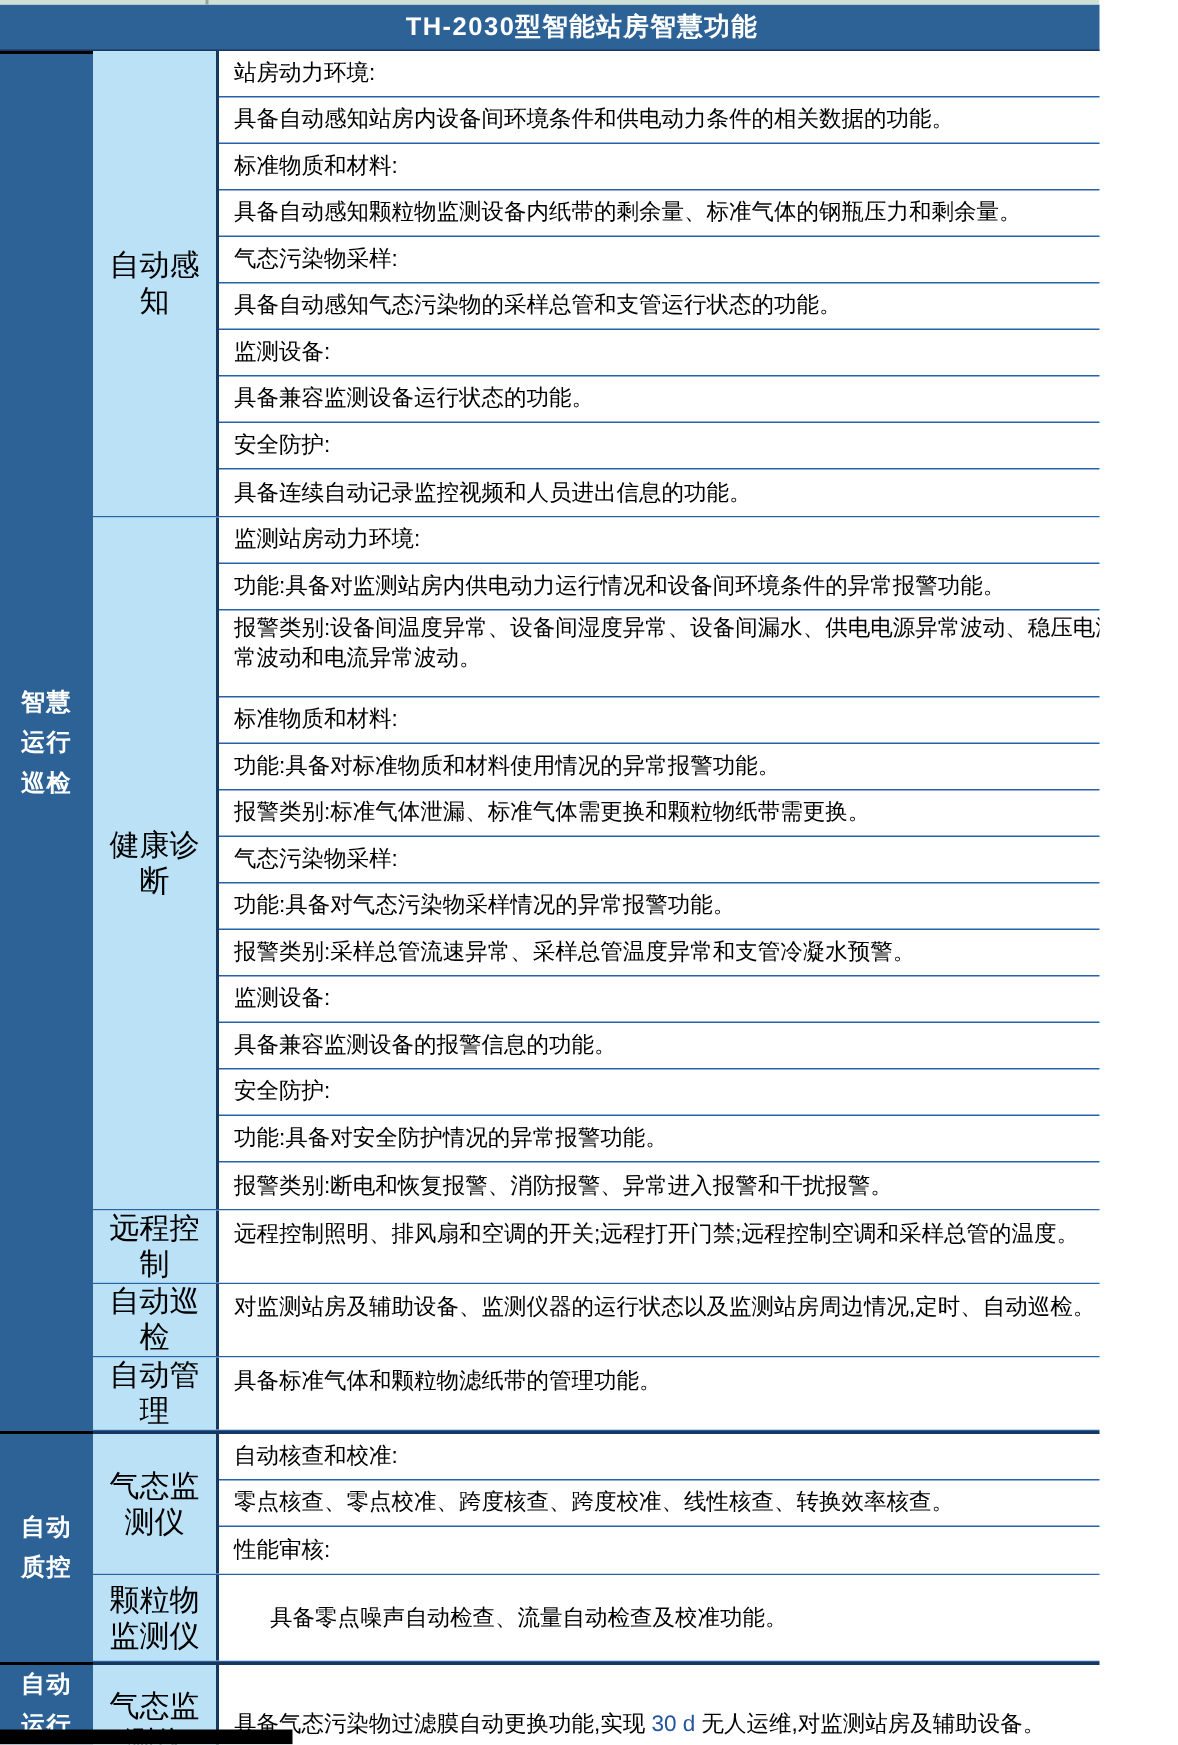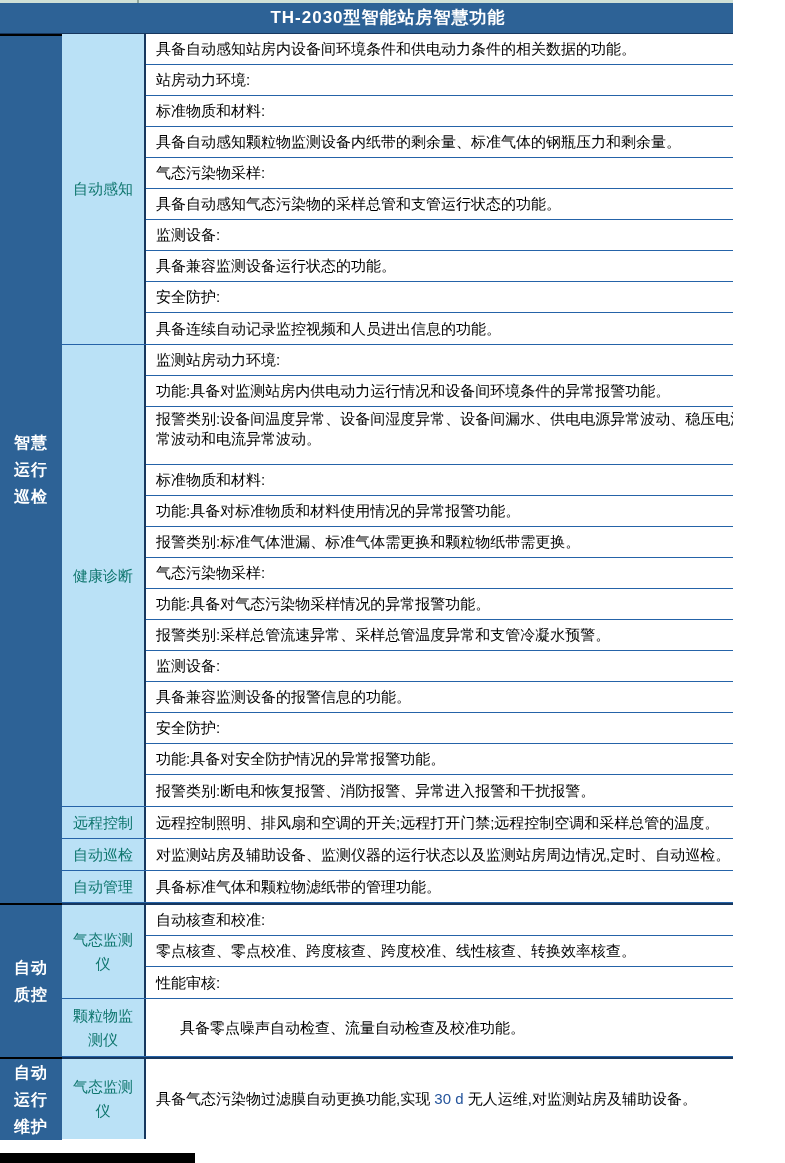--- a/index.html
+++ b/index.html
@@ -12,22 +12,22 @@
        font-weight:bold;font-size:17px;border-bottom:1px solid #17375e;letter-spacing:1px;}
   .section{display:flex;}
   .col1{width:62px;flex:0 0 62px;background:#2d6296;color:#ffffff;font-weight:bold;font-size:16px;
         display:flex;flex-direction:column;align-items:center;justify-content:center;
         border-top:2px solid #000000;box-sizing:border-box;letter-spacing:1px;}
   .c1line{line-height:27px;}
   .groups{flex:1;display:flex;flex-direction:column;min-width:0;}
   .section + .section .groups{border-top:2px solid #17375e;}
   .group{display:flex;border-bottom:1px solid #2563a8;}
   .section:last-child .group:last-child{border-bottom:none;}
-  .col2{width:84px;flex:0 0 84px;background:#bae1f6;color:#0f766e;font-size:15px;
-        display:flex;align-items:center;justify-content:center;text-align:center;
+  .col2{width:84px;flex:0 0 84px;background:#bae1f6;color:#000000;font-size:20px;
+        display:flex;align-items:center;justify-content:flex-start;text-align:center;
         padding:0 8px;box-sizing:border-box;border-right:2px solid #17375e;line-height:24px;}
   .rows{flex:1;display:flex;flex-direction:column;min-width:0;background:#fff;}
   .row{height:31px;box-sizing:border-box;border-bottom:1px solid #2563a8;
        display:flex;align-items:center;padding:0 8px 0 10px;font-size:15px;color:#000;
        overflow:hidden;}
   .row:last-child{border-bottom:none;}
   .row.tall{align-items:flex-start;}
   .row.tall .rtext{line-height:20px;padding-top:2px;}
   .rtext{line-height:20px;}
   .hl{color:#24549c;}
@@ -49,24 +49,24 @@
             <div class="c1line">运行</div>
             <div class="c1line">巡检</div>
           </div>
           <div class="groups">
             <div class="group">
               <div class="col2">
                 <span>自动感知</span>
               </div>
               <div class="rows">
                 <div class="row">
+                  <span class="rtext">站房动力环境:</span>
+                </div>
+                <div class="row">
                   <span class="rtext">具备自动感知站房内设备间环境条件和供电动力条件的相关数据的功能。</span>
-                </div>
-                <div class="row">
-                  <span class="rtext">站房动力环境:</span>
                 </div>
                 <div class="row">
                   <span class="rtext">标准物质和材料:</span>
                 </div>
                 <div class="row">
                   <span class="rtext">具备自动感知颗粒物监测设备内纸带的剩余量、标准气体的钢瓶压力和剩余量。</span>
                 </div>
                 <div class="row">
                   <span class="rtext">气态污染物采样:</span>
                 </div>

